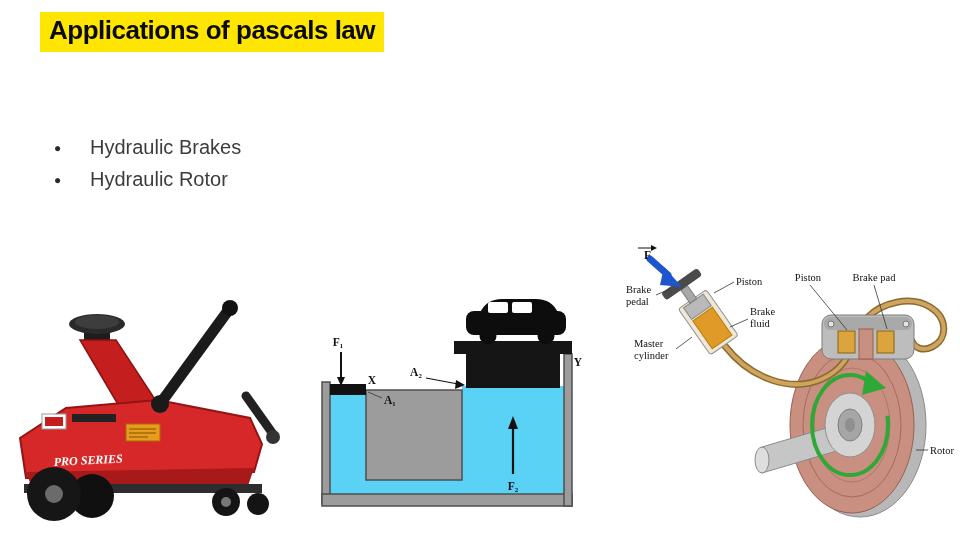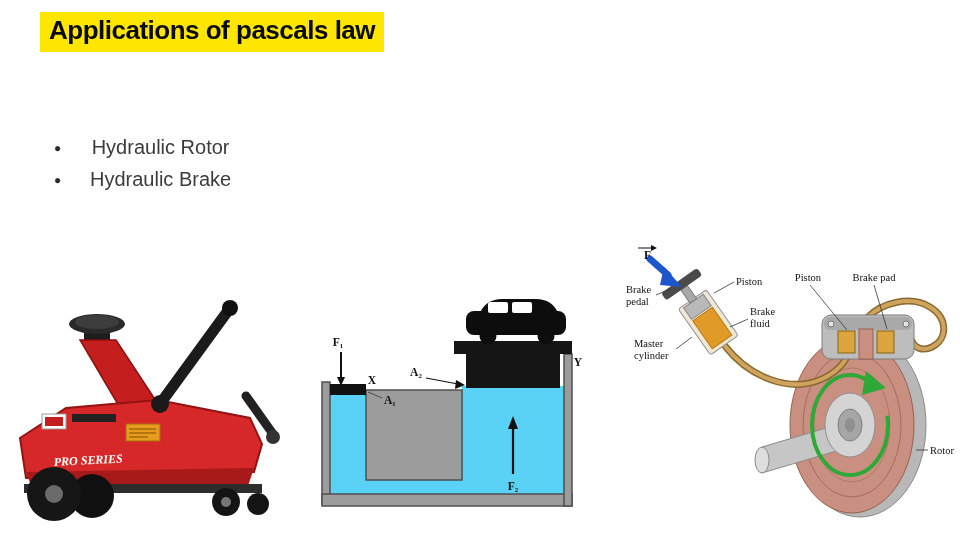--- a/index.html
+++ b/index.html
@@ -1,21 +1,21 @@
 <!DOCTYPE html>
 <html><head>
 <meta charset="utf-8">
 <style>
   * { margin:0; padding:0; box-sizing:border-box; }
   html,body { width:960px; height:540px; }
   body {
     font-family:"Liberation Sans","DejaVu Sans",sans-serif;
     background:#ffffff;
   }
-  .slide { position:relative; width:960px; height:540px; background:#ffffff; overflow:hidden;text-align:center; }
+  .slide { position:relative; width:960px; height:540px; background:#ffffff; overflow:hidden; }
 
   .title {
     position:absolute; left:40px; top:12px;
     display:inline-block;
     background:#ffe600;
     color:#0b0b0b;
     font-size:26px; font-weight:800; letter-spacing:-0.5px;
     line-height:1.15;
     padding:4px 9px 6px 9px;
   }
@@ -42,22 +42,22 @@
   .leader { stroke:#333; stroke-width:0.8; fill:none; }
 </style>
 </head>
 <body>
 
 <div class="slide">
 
   <h1 class="title">Applications of pascals law</h1>
 
   <ul class="bullets">
+    <li><span>Hydraulic Brakes</span></li>
     <li><span>Hydraulic Rotor</span></li>
-    <li><span>Hydraulic Brake</span></li>
   </ul>
 
   <figure class="fig fig-jack">
     <svg viewBox="0 0 288 232" xmlns="http://www.w3.org/2000/svg">
       <g>
         <line x1="222" y1="12" x2="152" y2="108" stroke="#1b1b1b" stroke-width="11" stroke-linecap="round"></line>
         <circle cx="222" cy="12" r="8" fill="#111"></circle>
         <line x1="152" y1="108" x2="170" y2="140" stroke="#222" stroke-width="12"></line>
         <line x1="238" y1="100" x2="265" y2="138" stroke="#222" stroke-width="9" stroke-linecap="round"></line>
         <circle cx="265" cy="141" r="7" fill="#333"></circle>

